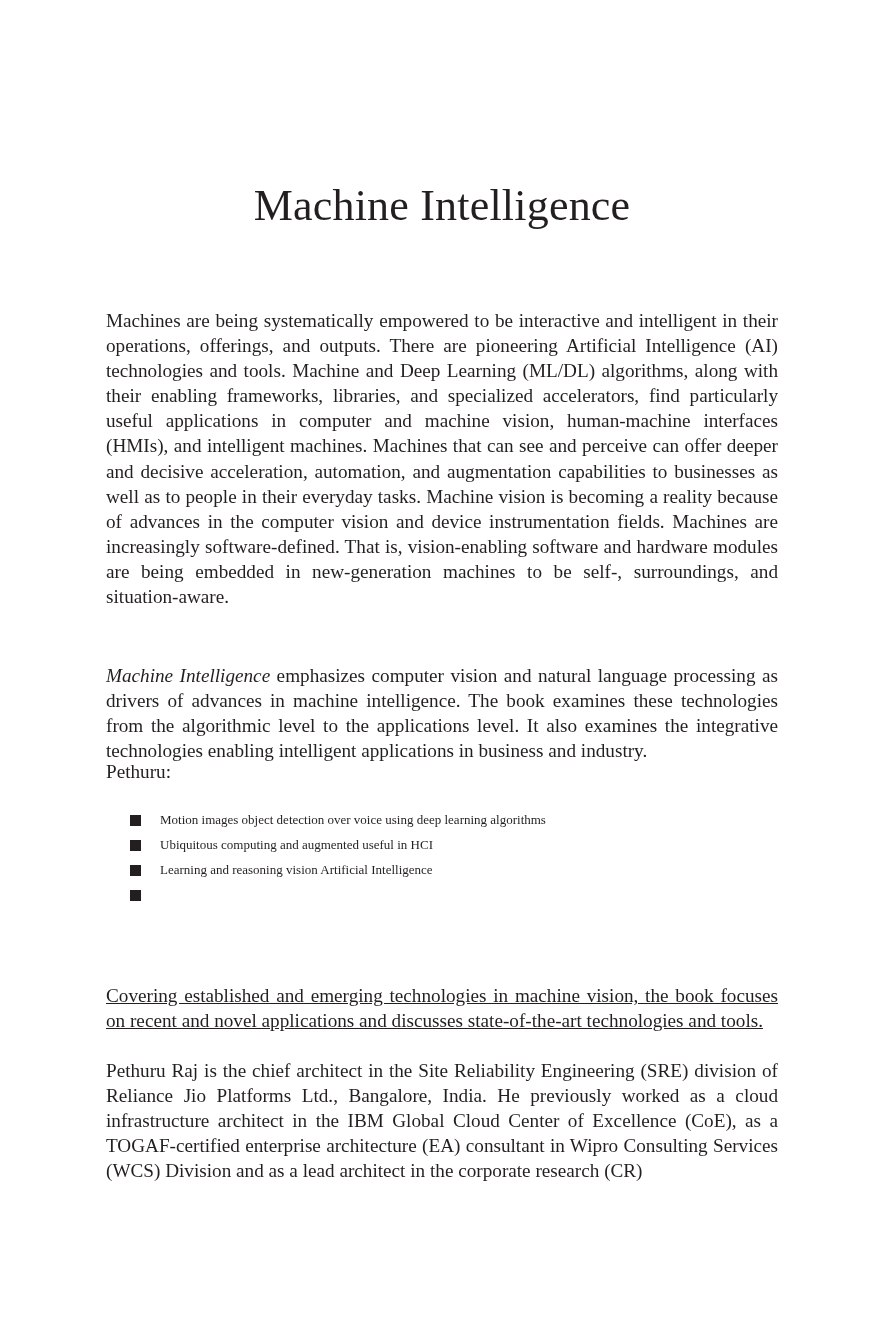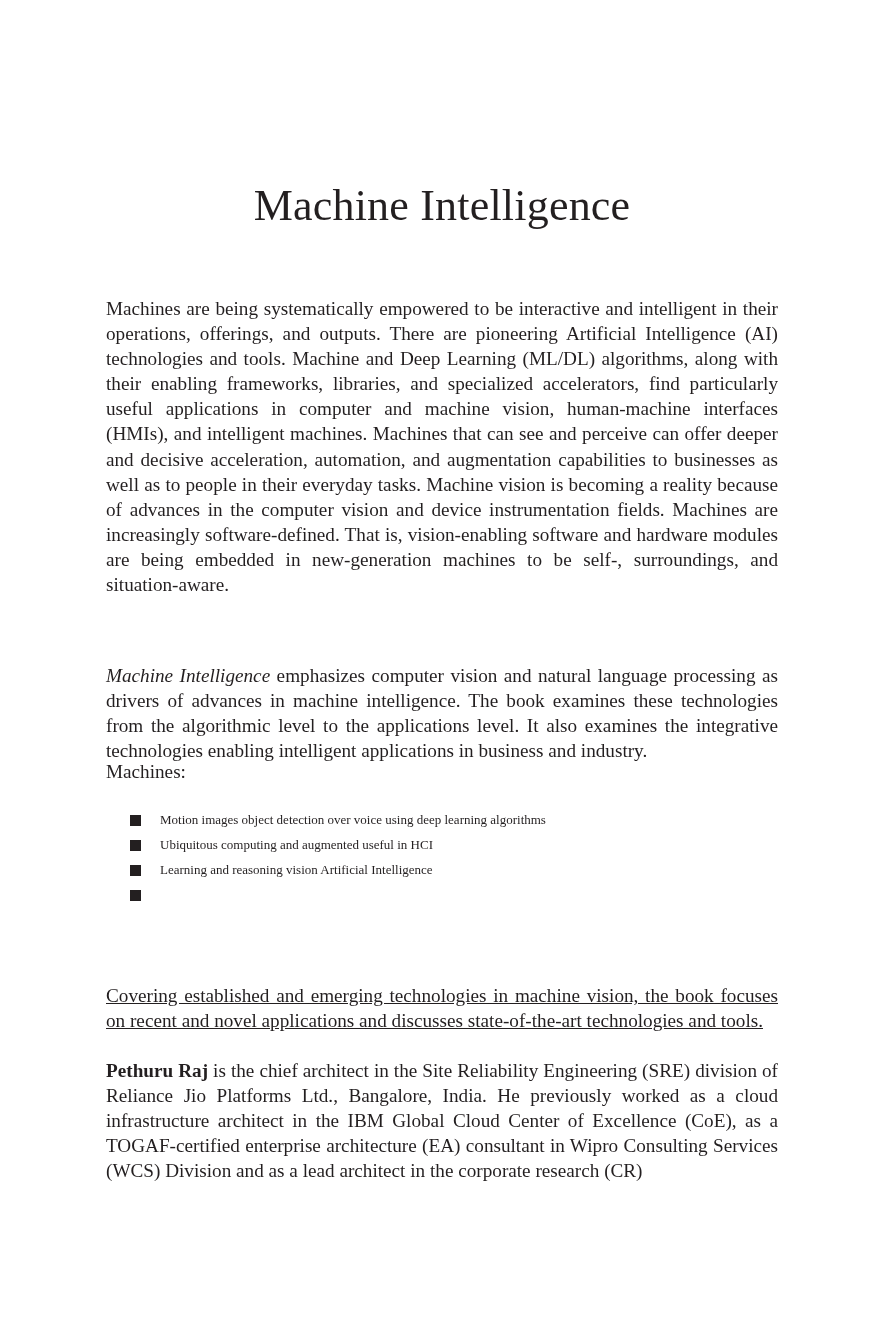--- a/index.html
+++ b/index.html
@@ -11,43 +11,43 @@
   .title {
     position: absolute; left: 0; right: 0; top: 180px;
     text-align: center; font-size: 44px; font-weight: normal;
     letter-spacing: 0.2px; color: #231f20; margin: 0;
   }
   .text-block {
     position: absolute; left: 106px; width: 672px;
     font-size: 19.2px; line-height: 25.1px; text-align: justify;
     margin: 0;
   }
-  .p1 { top: 296px; }
+  .p1 { top: 308px; }
   .p2 { top: 663px; }
   .p3 { top: 759px; }
   .features { position: absolute; left: 106px; width: 672px; top: 807px; margin: 0; padding: 0; list-style: none; font-size: 13px; line-height: 25.1px; }
   .features li { position: relative; padding-left: 54px; text-align: justify; }
   .features li .bullet {
     position: absolute; left: 24px; top: 8px; width: 11px; height: 11px; background: #231f20;
   }
   .p4 { top: 983px; text-decoration: underline; }
   .p5 { top: 1058px; }
   em { font-style: italic; }
-  strong { font-weight: bold; }
+  strong { font-weight: normal; }
 </style>
 </head>
 <body>
 
 <h1 class="title">Machine Intelligence</h1>
 
 <p class="text-block p1">Machines are being systematically empowered to be interactive and intelligent in their operations, offerings, and outputs. There are pioneering Artificial Intelligence (AI) technologies and tools. Machine and Deep Learning (ML/DL) algorithms, along with their enabling frameworks, libraries, and specialized accelerators, find particularly useful applications in computer and machine vision, human-machine interfaces (HMIs), and intelligent machines. Machines that can see and perceive can offer deeper and decisive acceleration, automation, and augmentation capabilities to businesses as well as to people in their everyday tasks. Machine vision is becoming a reality because of advances in the computer vision and device instrumentation fields. Machines are increasingly software-defined. That is, vision-enabling software and hardware modules are being embedded in new-generation machines to be self-, surroundings, and situation-aware.</p>
 
 <p class="text-block p2"><em>Machine Intelligence</em><span> emphasizes computer vision and natural language processing as drivers of advances in machine intelligence. The book examines these technologies from the algorithmic level to the applications level. It also examines the integrative technologies enabling intelligent applications in business and industry.</span></p>
 
-<p class="text-block p3">Machines:</p>
+<p class="text-block p3">Pethuru:</p>
 
 <ul class="features">
   <li><span class="bullet"></span><span>Motion images object detection over voice using deep learning algorithms</span></li>
   <li><span class="bullet"></span><span>Ubiquitous computing and augmented useful in HCI</span></li>
   <li><span class="bullet"></span><span>Learning and reasoning vision Artificial Intelligence</span></li>
   <li><span class="bullet"></span></li>
   <li><span class="bullet"></span></li>
 </ul>
 
 <p class="text-block p4">Covering established and emerging technologies in machine vision, the book focuses on recent and novel applications and discusses state-of-the-art technologies and tools.</p>

